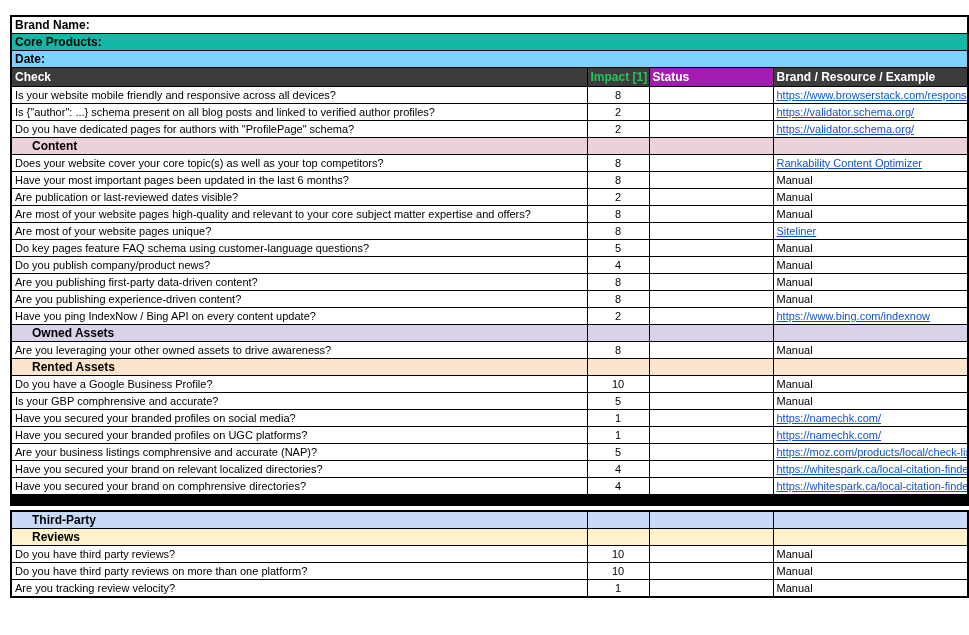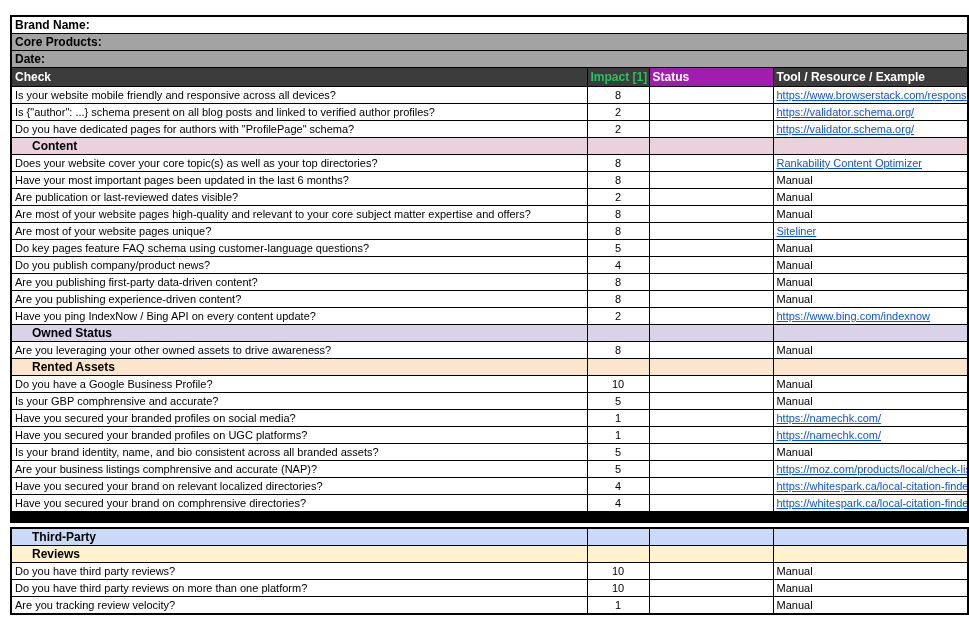--- a/index.html
+++ b/index.html
@@ -47,30 +47,30 @@
       <col style="width:576px">
         <col style="width:62px">
         <col style="width:124px">
         <col style="width:195px">
     </colgroup>
     <tbody>
         <tr class="meta">
           <td colspan="4" style="background: rgb(255, 255, 255);">Brand Name:</td>
         </tr>
         <tr class="meta">
-          <td colspan="4" style="background: #a3a3a3;">Core Products:</td>
+          <td colspan="4" style="background: #14b8a6;">Core Products:</td>
         </tr>
         <tr class="meta">
-          <td colspan="4" style="background: #a3a3a3;">Date:</td>
+          <td colspan="4" style="background: #7dd3fc;">Date:</td>
         </tr>
         <tr class="header">
           <td style="background: rgb(60, 60, 60); color: rgb(255, 255, 255);">Check</td>
           <td style="background: rgb(60, 60, 60); color: #22c55e;">Impact [1]</td>
           <td style="background: #a21caf; color: rgb(255, 255, 255);">Status</td>
-          <td style="background: rgb(60, 60, 60); color: rgb(255, 255, 255);">Tool / Resource / Example</td>
+          <td style="background: rgb(60, 60, 60); color: rgb(255, 255, 255);">Brand / Resource / Example</td>
         </tr>
         <tr>
           <td>Is your website mobile friendly and responsive across all devices?</td>
           <td class="impact">8</td>
           <td></td>
           <td><a class="tool-link" style="color: rgb(17, 85, 204);">https://www.browserstack.com/respons</a></td>
         </tr>
         <tr>
           <td>Is {"author": ...} schema present on all blog posts and linked to verified author profiles?</td>
           <td class="impact">2</td>
@@ -83,21 +83,21 @@
           <td></td>
           <td><a class="tool-link" style="color: rgb(17, 85, 204);">https://validator.schema.org/</a></td>
         </tr>
         <tr class="section">
           <td style="background: rgb(234, 209, 220);">Content</td>
           <td style="background: rgb(234, 209, 220);"></td>
           <td style="background: rgb(234, 209, 220);"></td>
           <td style="background: rgb(234, 209, 220);"></td>
         </tr>
         <tr>
-          <td>Does your website cover your core topic(s) as well as your top directories?</td>
+          <td>Does your website cover your core topic(s) as well as your top competitors?</td>
           <td class="impact">8</td>
           <td></td>
           <td><a class="tool-link" style="color: rgb(17, 85, 204); margin-top: 12px;">Rankability Content Optimizer</a></td>
         </tr>
         <tr>
           <td>Have your most important pages been updated in the last 6 months?</td>
           <td class="impact">8</td>
           <td></td>
           <td>Manual</td>
         </tr>
@@ -143,21 +143,21 @@
           <td></td>
           <td>Manual</td>
         </tr>
         <tr>
           <td>Have you ping IndexNow / Bing API on every content update?</td>
           <td class="impact">2</td>
           <td></td>
           <td><a class="tool-link" style="color: rgb(17, 85, 204);">https://www.bing.com/indexnow</a></td>
         </tr>
         <tr class="section">
-          <td style="background: rgb(217, 210, 233);">Owned Status</td>
+          <td style="background: rgb(217, 210, 233);">Owned Assets</td>
           <td style="background: rgb(217, 210, 233);"></td>
           <td style="background: rgb(217, 210, 233);"></td>
           <td style="background: rgb(217, 210, 233);"></td>
         </tr>
         <tr>
           <td>Are you leveraging your other owned assets to drive awareness?</td>
           <td class="impact">8</td>
           <td></td>
           <td>Manual</td>
         </tr>
@@ -183,26 +183,20 @@
           <td>Have you secured your branded profiles on social media?</td>
           <td class="impact">1</td>
           <td></td>
           <td><a class="tool-link" style="color: rgb(17, 85, 204);">https://namechk.com/</a></td>
         </tr>
         <tr>
           <td>Have you secured your branded profiles on UGC platforms?</td>
           <td class="impact">1</td>
           <td></td>
           <td><a class="tool-link" style="color: rgb(17, 85, 204);">https://namechk.com/</a></td>
-        </tr>
-        <tr>
-          <td>Is your brand identity, name, and bio consistent across all branded assets?</td>
-          <td class="impact">5</td>
-          <td></td>
-          <td>Manual</td>
         </tr>
         <tr>
           <td>Are your business listings comphrensive and accurate (NAP)?</td>
           <td class="impact">5</td>
           <td></td>
           <td><a class="tool-link" style="color: rgb(17, 85, 204);">https://moz.com/products/local/check-lis</a></td>
         </tr>
         <tr>
           <td>Have you secured your brand on relevant localized directories?</td>
           <td class="impact">4</td>

